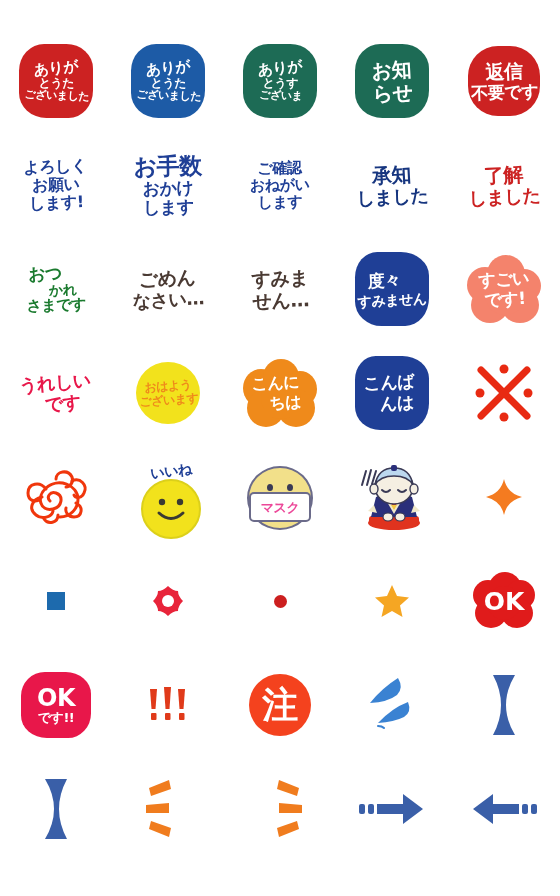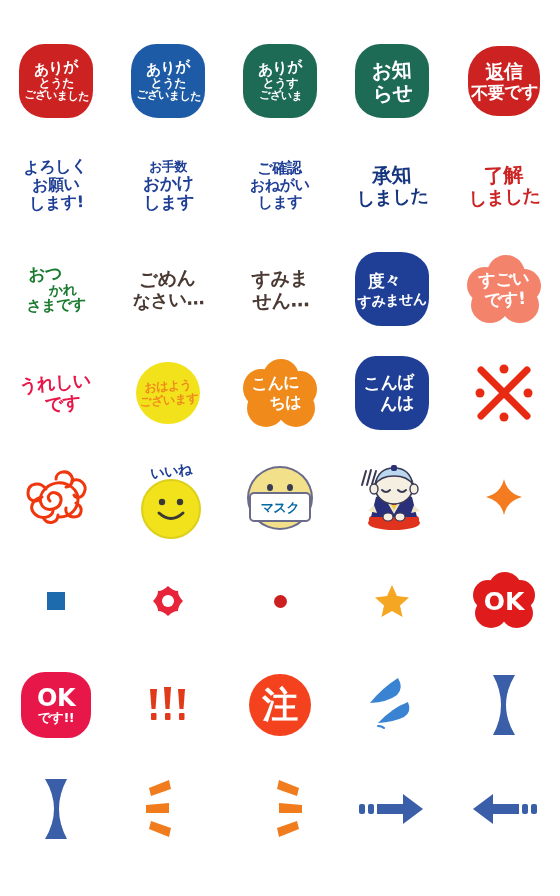--- a/index.html
+++ b/index.html
@@ -161,21 +161,21 @@
         <span class="jp outline-w" style="color:#1f3f96;font-size:16px;margin-bottom:2px;">よろしく</span>
         <span class="jp outline-w" style="color:#1f3f96;font-size:16px;margin-bottom:2px;">お願い</span>
         <span class="jp outline-w" style="color:#1f3f96;font-size:16px;">します!</span>
       </div>
     </div>
   </div>
 
   <div class="cell">
     <div class="plain-text">
       <div style="transform:rotate(-1deg);">
-        <span class="jp outline-w" style="color:#1f3f96;font-size:13px;margin-bottom:2px;">お手数</span>
+        <span class="jp outline-w" style="color:#1f3f96;font-size:23px;margin-bottom:2px;">お手数</span>
         <span class="jp outline-w" style="color:#1f3f96;font-size:17px;margin-bottom:2px;">おかけ</span>
         <span class="jp outline-w" style="color:#1f3f96;font-size:17px;">します</span>
       </div>
     </div>
   </div>
 
   <div class="cell">
     <div class="plain-text">
       <div style="transform:rotate(-1deg);">
         <span class="jp outline-w" style="color:#1f3f96;font-size:15px;margin-bottom:2px;">ご確認</span>
@@ -362,21 +362,21 @@
     </div>
   </div>
 
   <div class="cell">
     <div class="sticker">
       <div class="face-wrap">
         <div class="face-circ" style="background:#f2e08a;border:2px solid #6b6b8a;box-sizing:border-box;"></div>
         <span class="eye" style="left:24px;top:24px;"></span>
         <span class="eye" style="left:44px;top:24px;"></span>
         <div class="mask-rect" style="background:#ffffff;border:2px solid #6b6b8a;box-sizing:border-box;">
-          <span class="jp" style="color:#0369a1;font-size:13px;">マスク</span>
+          <span class="jp" style="color:#ec4899;font-size:13px;">マスク</span>
         </div>
       </div>
     </div>
   </div>
 
   <div class="cell">
     <div class="sticker">
       <div class="bow-wrap">
         <svg width="80" height="76" viewBox="0 0 80 76">
 

